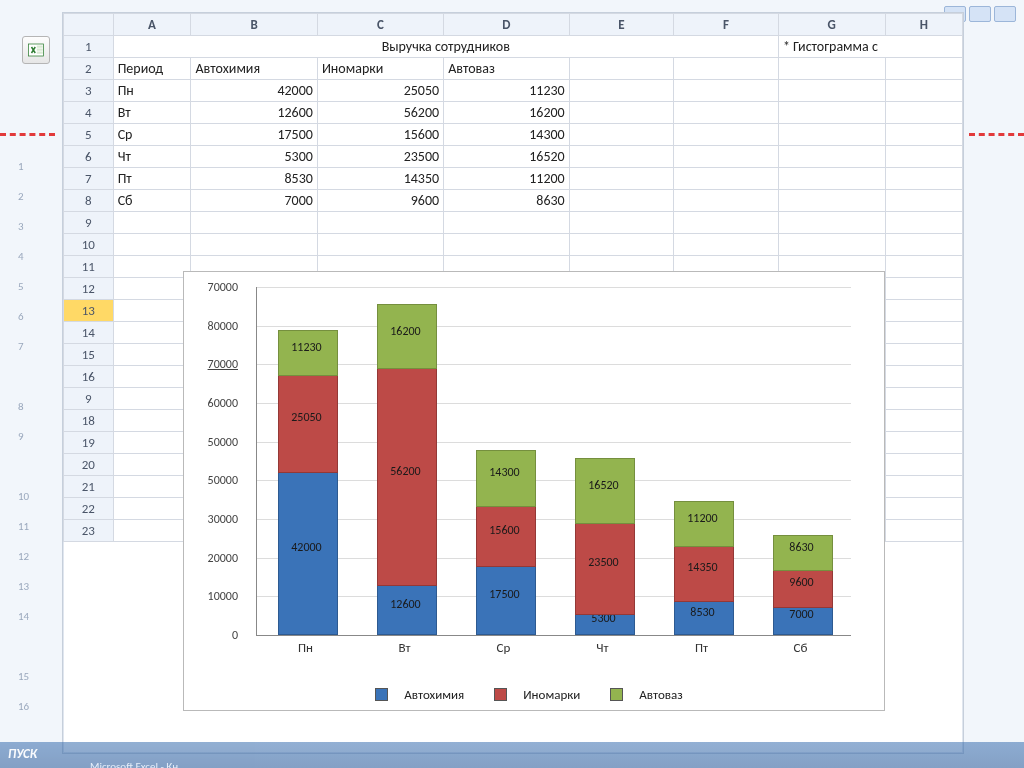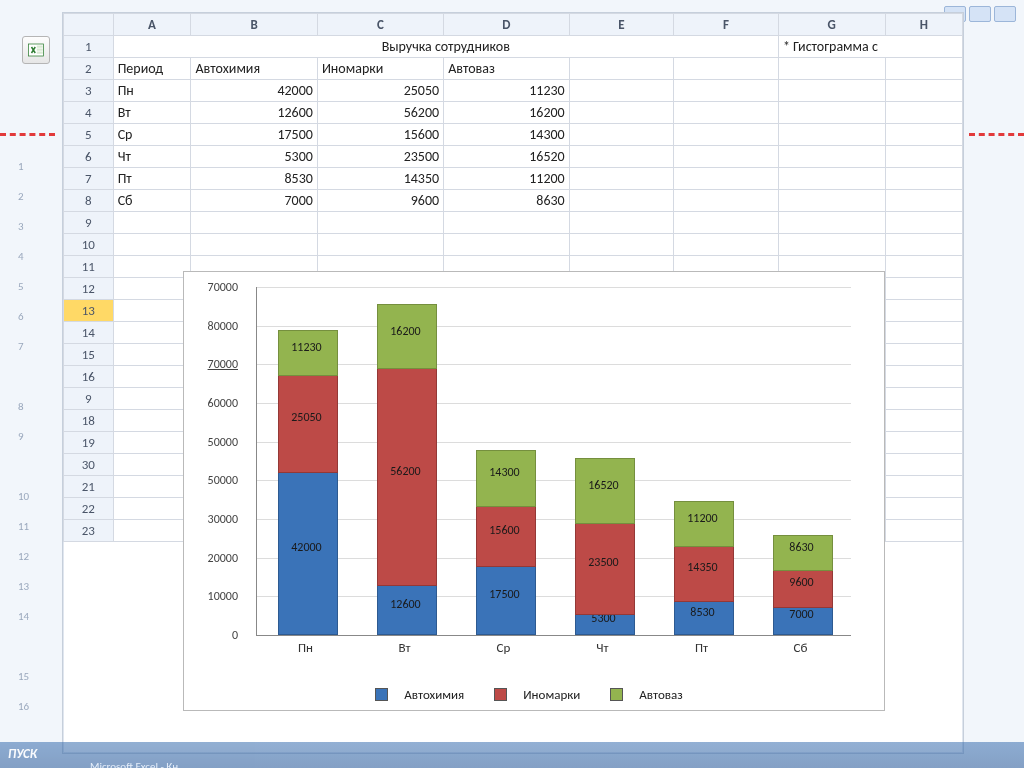--- a/index.html
+++ b/index.html
@@ -293,21 +293,21 @@
           <td></td>
           <td></td>
           <td></td>
           <td></td>
           <td></td>
           <td></td>
           <td></td>
           <td></td>
         </tr>
         <tr>
-          <td class="rowhdr">30</td>
+          <td class="rowhdr">20</td>
           <td></td>
           <td></td>
           <td></td>
           <td></td>
           <td></td>
           <td></td>
           <td></td>
           <td></td>
         </tr>
         <tr>

